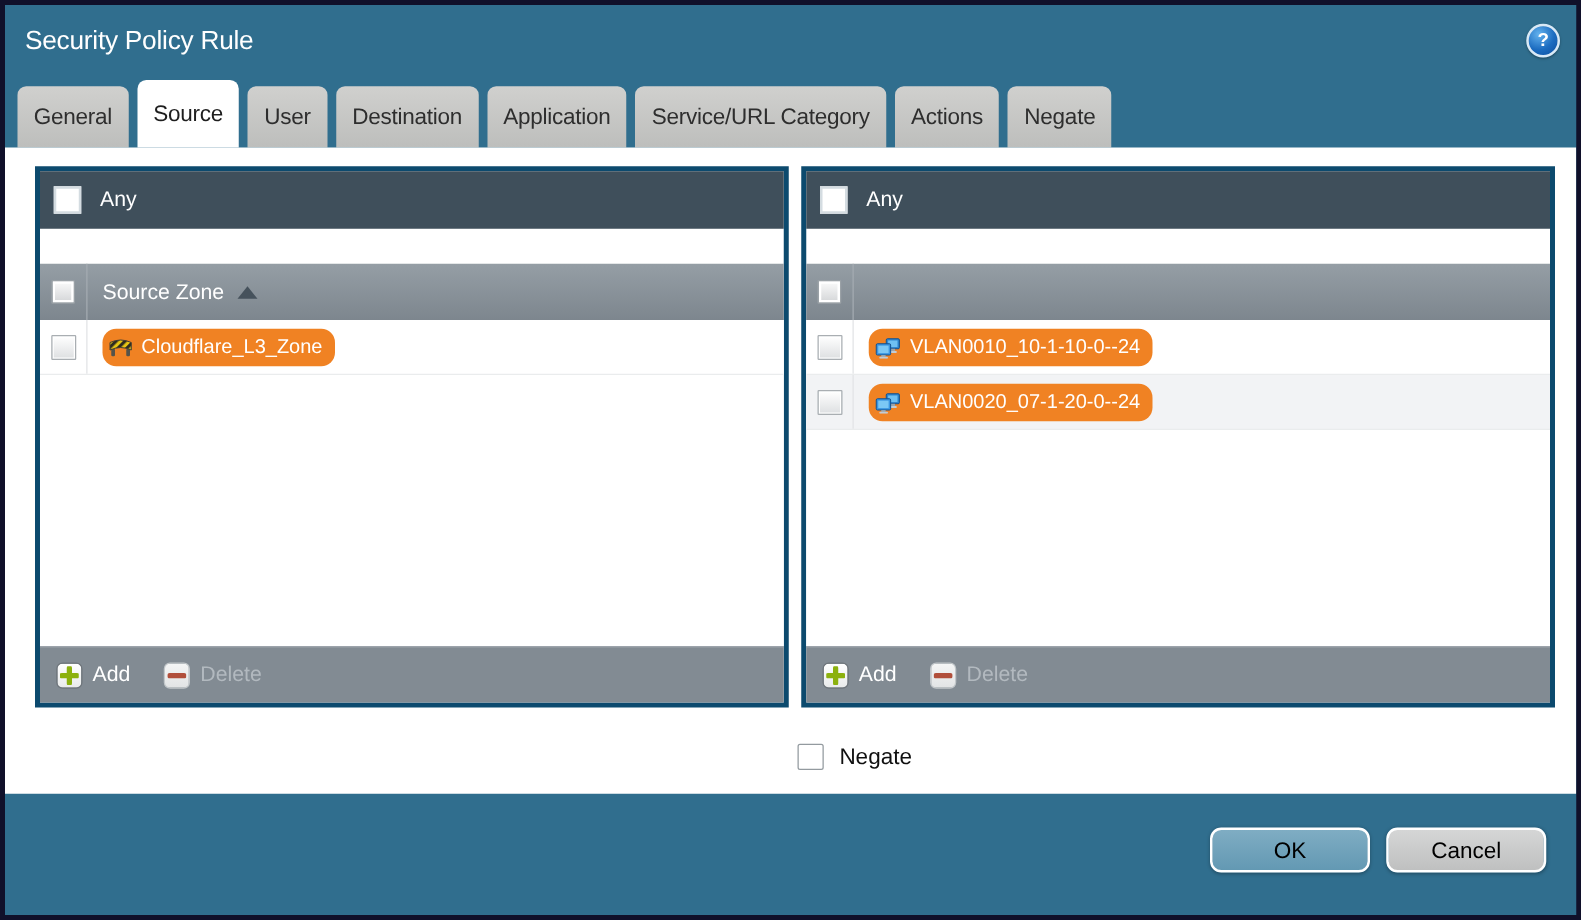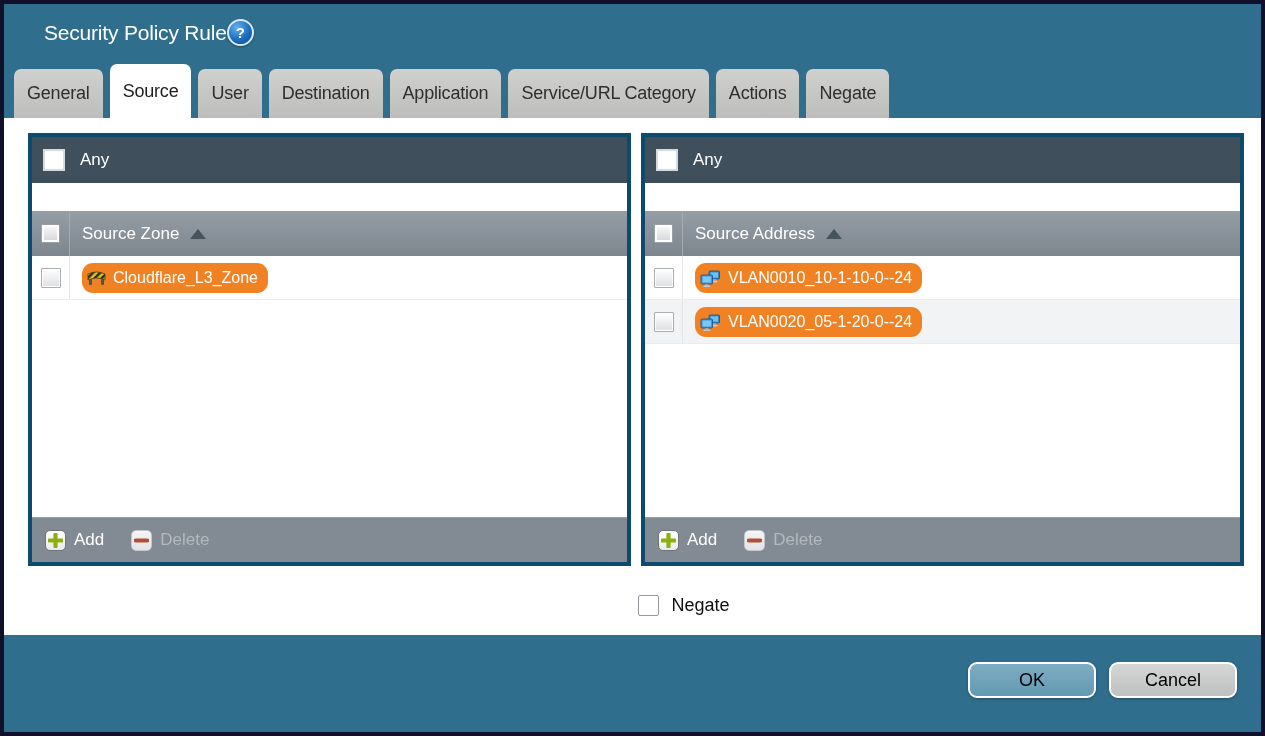--- a/index.html
+++ b/index.html
@@ -6,21 +6,21 @@
   * { box-sizing:border-box; }
   .frame {
     width:1265px; height:736px;
     background:#306E8E;
     border:4px solid #10102A;
     display:flex; flex-direction:column;
     font-family:"Liberation Sans", sans-serif;
     overflow:hidden;
   }
   
-  .titlebar { height:57px; flex:0 0 auto; display:flex; align-items:center; justify-content:flex-start; padding:0 13px 0 40px; }
+  .titlebar { height:57px; flex:0 0 auto; display:flex; align-items:center; justify-content:space-between; padding:0 13px 0 16px; }
   .title { color:#FFFFFF; font-size:21px; letter-spacing:-0.2px; }
   .help-btn {
     width:27px; height:27px; border-radius:50%;
     background:radial-gradient(circle at 35% 28%, #63B2EE 0%, #1C6CC0 55%, #0B4D9E 100%);
     border:2px solid #D9E9F6;
     color:#FFFFFF; font-size:15px; font-weight:bold;
     display:flex; align-items:center; justify-content:center;
     box-shadow:0 1px 2px rgba(0,0,0,.35);
     cursor:pointer;
   }
@@ -172,24 +172,20 @@
 
       <div class="panel">
         <div class="panel-any">
           <div class="cb-any" role="checkbox" aria-checked="false"></div>
           <div class="any-label">Any</div>
         </div>
         <div class="panel-colhead">
           <div class="check-col">
               <div class="cb-bevel" role="checkbox" aria-checked="false"></div>
             </div>
-          <div class="colhead-label">
-            <span>Source Address</span>
-            <span class="sort-arrow"></span>
-          </div>
         </div>
         <div class="rows">
           <div class="row">
             <div class="check-col">
                 <div class="cb-bevel" role="checkbox" aria-checked="false"></div>
               </div>
             <div class="chip">
               <span>
                 <svg width="21" height="17" viewBox="0 0 21 17">
                   <rect x="9" y="1" width="10.5" height="8" rx="1" fill="#2F86CF" stroke="#12518F" stroke-width="0.8"></rect>
@@ -215,21 +211,21 @@
                   <rect x="9" y="1" width="10.5" height="8" rx="1" fill="#2F86CF" stroke="#12518F" stroke-width="0.8"></rect>
                   <rect x="10.5" y="2.4" width="7.5" height="5.2" fill="#6FC0F2"></rect>
                   <rect x="12.5" y="9" width="3.5" height="2" fill="#9AA4AC"></rect>
                   <rect x="11" y="10.8" width="6.5" height="1.6" rx="0.8" fill="#C3CBD1"></rect>
                   <rect x="1" y="5" width="11.5" height="9" rx="1" fill="#3B96E2" stroke="#12518F" stroke-width="0.8"></rect>
                   <rect x="2.6" y="6.5" width="8.3" height="6" fill="#7CC8F5"></rect>
                   <rect x="5" y="14" width="3.5" height="1.6" fill="#9AA4AC"></rect>
                   <rect x="3.4" y="15.4" width="7" height="1.5" rx="0.75" fill="#C3CBD1"></rect>
                 </svg>
               </span>
-              <span>VLAN0020_05-1-20-0--24</span>
+              <span>VLAN0020_07-1-20-0--24</span>
             </div>
           </div>
         </div>
         <div class="panel-footer">
           <div class="action">
             <span class="sq-icon sq-add">
               <svg width="15" height="15" viewBox="0 0 15 15">
                   <path d="M7.5 1.5 V13.5 M1.5 7.5 H13.5" stroke="#8CB10E" stroke-width="4.2" stroke-linecap="round"></path>
                 </svg>
             </span>

